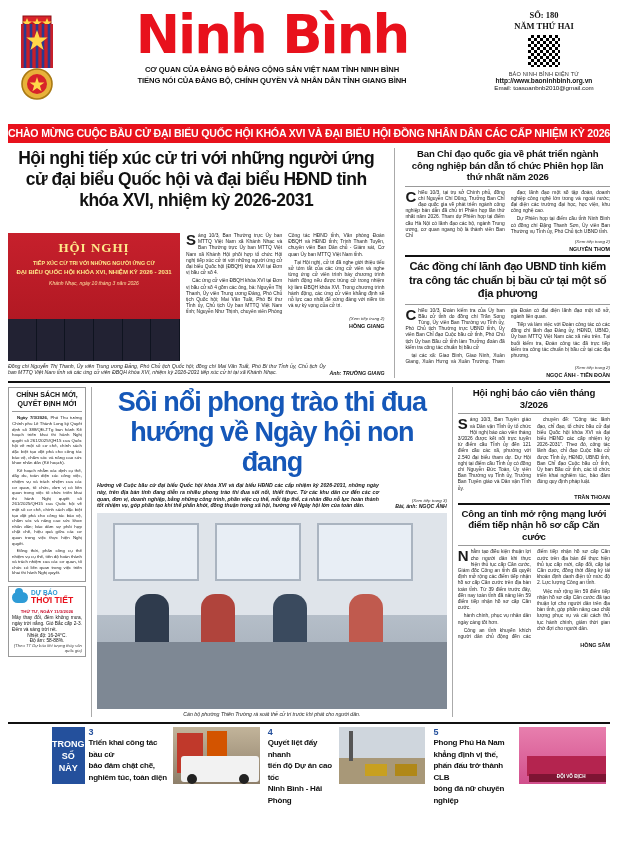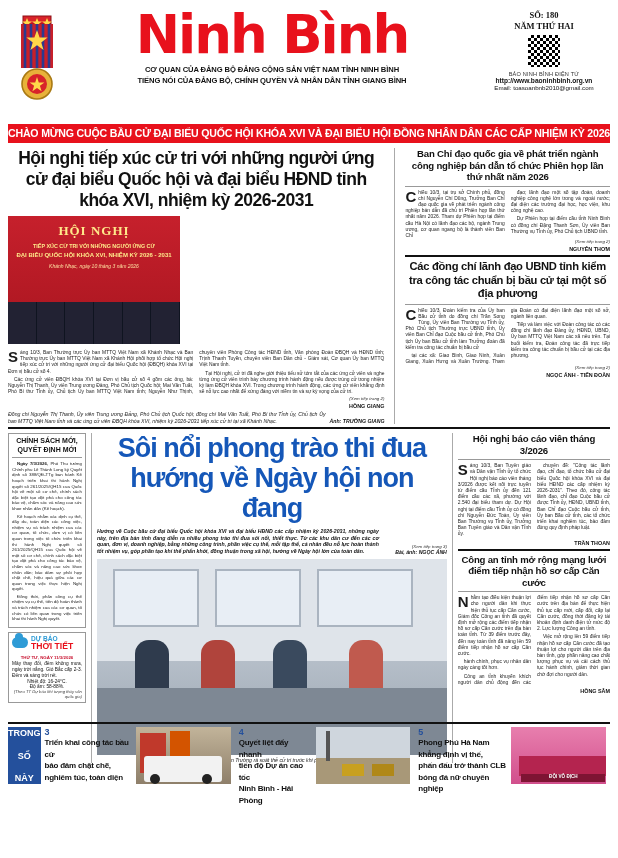--- a/index.html
+++ b/index.html
@@ -57,21 +57,21 @@
   .tagline { font-size: 4.4px; font-style: italic; text-align: right; color: #333; }
   .caption { font-size: 5.2px; font-style: italic; color: #222; line-height: 6.4px; text-align: justify; }
   .credit { font-size: 5.2px; font-weight: bold; font-style: italic; color: #111; white-space: nowrap; }
 
   
   .upper { display: flex; gap: 10px; }
   .upper-left { width: 390px; }
   .upper-right { width: 212px; }
   .h1-main { font-size: 17.5px; line-height: 21px; font-weight: bold; color: #111; text-align: center;
     letter-spacing: -0.5px; }
-  .lead-row { display: flex; gap: 6px; margin-top: 5px; flex-direction: column; }
+  .lead-row { display: flex; gap: 6px; margin-top: 22px; }
   .photo { position: relative; overflow: hidden; background: #b8202a; }
   .photo-main { width: 172px; height: 128px; }
   .conf-banner { position: absolute; inset: 0; background: linear-gradient(#c6202c, #a8151f);
     color: #ffd94a; text-align: center; padding-top: 7px; }
   .cb1 { font-family: "Liberation Serif", serif; font-size: 13px; font-weight: bold; color: #ffe98a; letter-spacing: 1px; }
   .cb2 { font-size: 5.4px; font-weight: bold; color: #ffe98a; margin-top: 4px; }
   .cb3 { font-size: 6px; font-weight: bold; color: #ffe98a; margin-top: 3px; }
   .cb4 { font-size: 5px; font-style: italic; color: #ffe0a0; margin-top: 5px; }
   .conf-people { position: absolute; left: 0; right: 0; bottom: 0; height: 42px; display: flex; }
   .conf-people i { flex: 1; background: #223; border-right: 1px solid #0f1420; }
@@ -111,21 +111,21 @@
   .w-body { padding: 2px 3px 3px 3px; }
   .w-date { font-size: 4.4px; font-weight: bold; text-align: center; color: #c8102e; }
   .w-txt { font-size: 4.8px; line-height: 6px; text-align: justify; color: #111; margin-top: 1px; }
   .w-ctr { font-size: 4.8px; text-align: center; color: #111; }
   .w-src { font-size: 4.2px; font-style: italic; text-align: right; color: #444; }
 
   
   .bottom { position: absolute; left: 8px; right: 8px; bottom: 74px; display: flex; align-items: stretch;
     border-top: 2px solid #111; padding-top: 3px; height: 62px; }
   .in-this { width: 34px; background: #24509c; color: #fff; display: flex; flex-direction: column;
-    align-items: center; justify-content: space-between; font-weight: bold; font-size: 9px; line-height: 12px; }
+    align-items: center; justify-content: center; font-weight: bold; font-size: 9px; line-height: 12px; margin-left: 44px; }
   .teaser { display: flex; align-items: stretch; gap: 4px; padding: 0 4px; }
   .t-num { font-size: 9px; font-weight: bold; color: #24509c; }
   .t-txt { font-size: 8px; font-weight: bold; line-height: 11.5px; color: #111; letter-spacing: -0.2px; }
   .t-photo { width: 104px; background: #9aa; position: relative; overflow: hidden; }
 </style>
 </head>
 <body>
 
 <div class="page">
 

